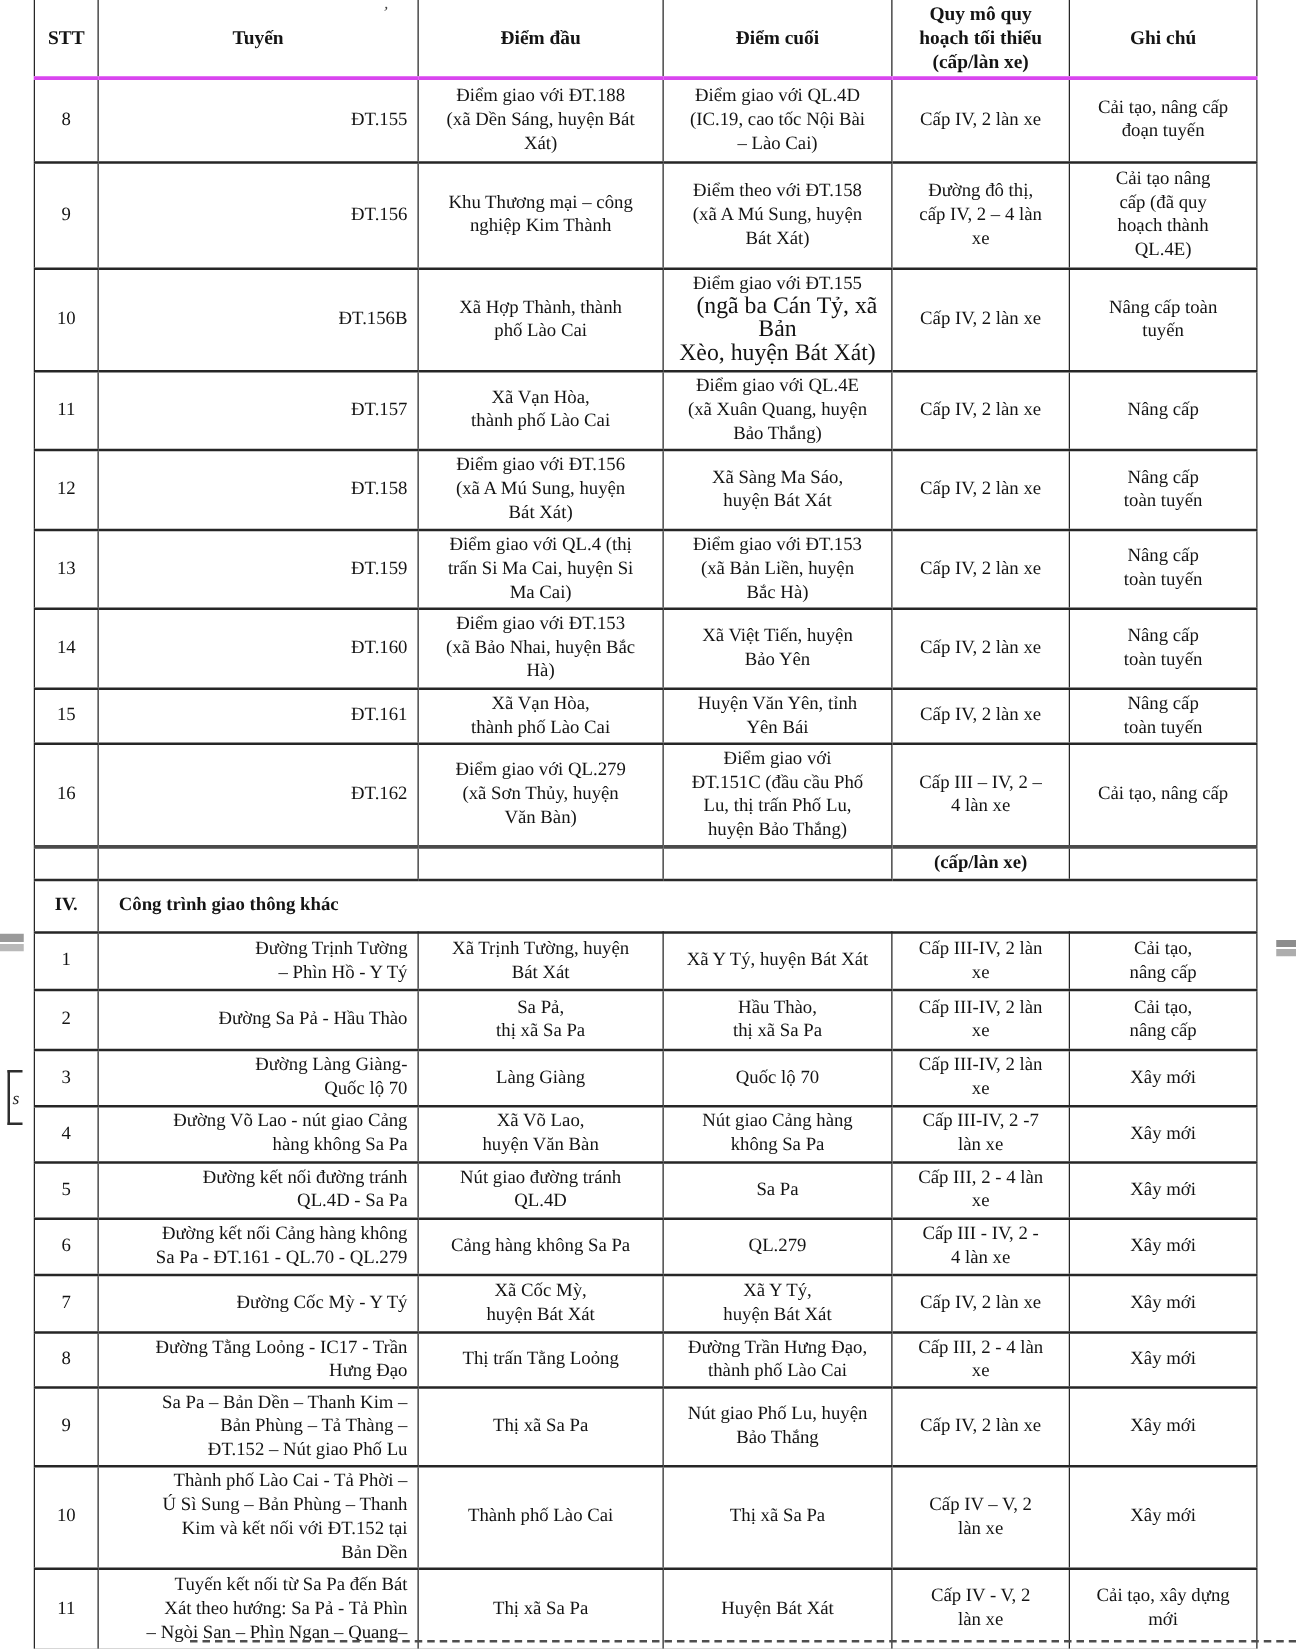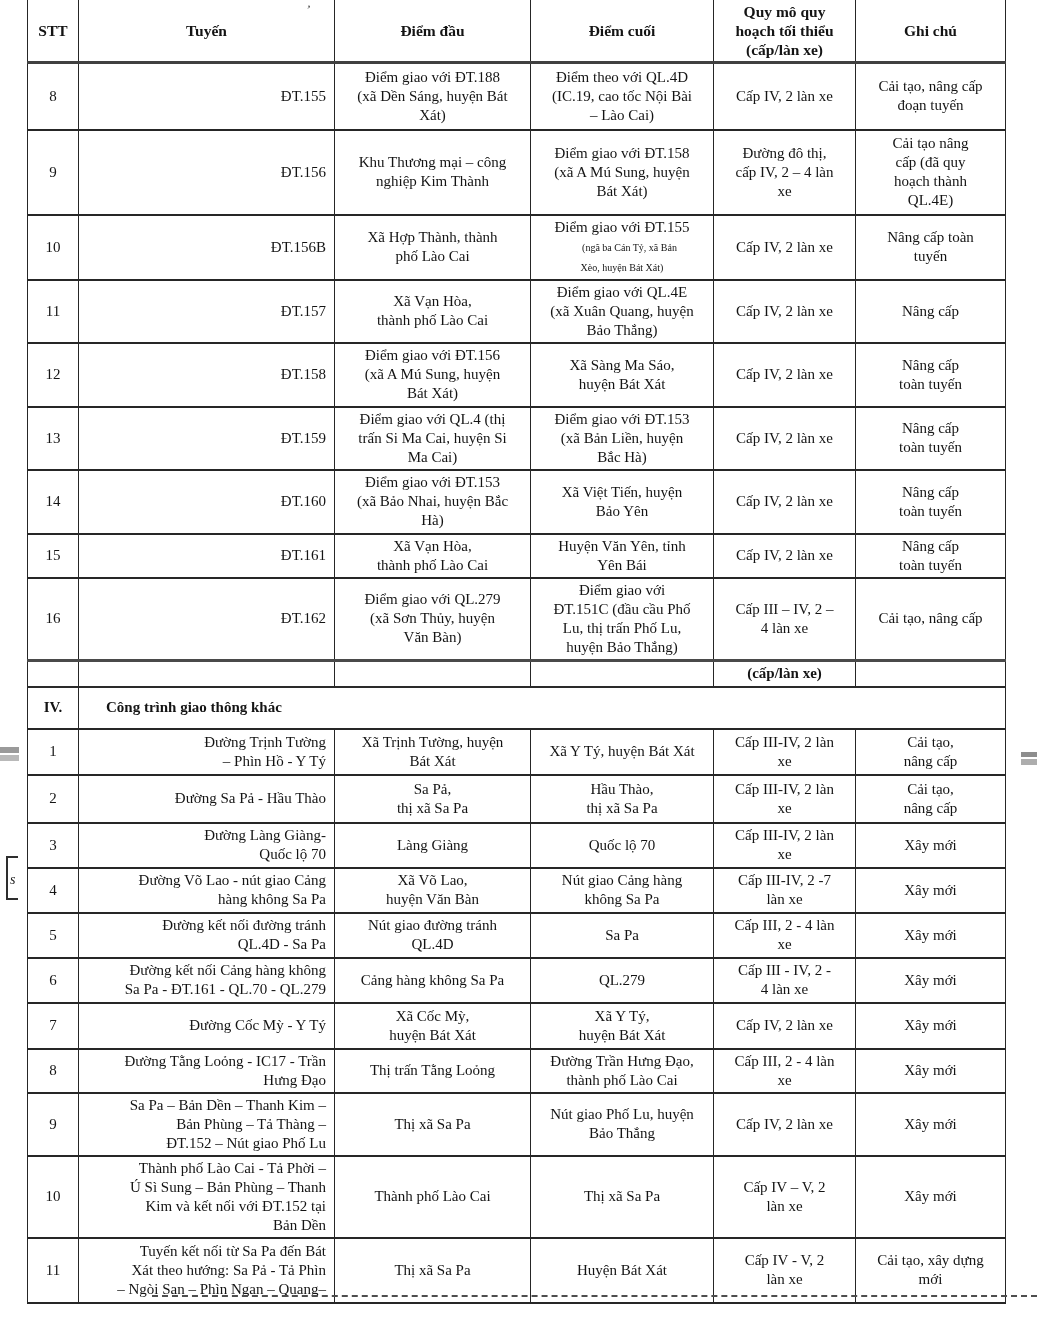--- a/index.html
+++ b/index.html
@@ -29,32 +29,32 @@
     vertical-align: middle;
     white-space: pre-line;
     font-size: 15px;
     line-height: 19px;
     overflow: hidden;
   }
   thead th {
     font-weight: bold;
     font-size: 15.5px;
     border-top: none;
-    border-bottom: 3px solid #404040;
+    border-bottom: 3px solid #d946ef;
   }
   thead tr { height: 60px; }
   tbody .col-tuyen { text-align: right; padding-left: 10px; padding-right: 8px; }
   .col-quy_mo { padding-left: 3px; padding-right: 3px; }
   .cont-row td { border-top: 3.5px solid #4a4a4a; border-bottom: 2.5px solid #2a2a2a; }
   .cont-row { height: 26px; }
   .cont-label { font-weight: bold; }
   .section-row { height: 42px; }
   .section-row td { font-weight: bold; }
-  .section-title { text-align: left; padding-left: 27px; }
-  .small { font-size: 10px; line-height: 16.5px; margin-left: 15px; }
+  .section-title { text-align: left; padding-left: 16px; }
+  .small { font-size: 19px; line-height: 16.5px; margin-left: 15px; }
   
   .artifact { position: absolute; }
   .a-speck { left: 306px; top: 2px; font-size: 13px; color: #444; transform: rotate(12deg); }
   .a-bar-left { left: 0; top: 747px; width: 19px; height: 14px;
     background: linear-gradient(#9a9a9a 0 45%, #fff 45% 60%, #b9b9b9 60% 100%); }
   .a-bar-right { left: 1021px; top: 752px; width: 16px; height: 13px;
     background: linear-gradient(#8d8d8d 0 40%, #fff 40% 55%, #adadad 55% 100%); }
   .a-bracket { left: 6px; top: 856px; width: 12px; height: 44px;
     border: 2px solid #2e2e2e; border-right: none; background: transparent; }
   .a-glyph { left: 10px; top: 872px; font-size: 14px; font-style: italic; color: #222; }
@@ -86,33 +86,33 @@
         <th class="col-ghi_chu">Ghi chú</th>
       </tr>
     </thead>
     <tbody id="tbody">
       <tr style="height: 67px;">
           <td class="col-stt">8</td>
           <td class="col-tuyen">ĐT.155</td>
           <td class="col-diem_dau">Điểm giao với ĐT.188
 (xã Dền Sáng, huyện Bát
 Xát)</td>
-          <td class="col-diem_cuoi">Điểm theo với QL.4D
+          <td class="col-diem_cuoi">Điểm giao với QL.4D
 (IC.19, cao tốc Nội Bài
 – Lào Cai)</td>
           <td class="col-quy_mo">Cấp IV, 2 làn xe</td>
           <td class="col-ghi_chu">Cải tạo, nâng cấp
 đoạn tuyến</td>
         </tr>
         <tr style="height: 85px;">
           <td class="col-stt">9</td>
           <td class="col-tuyen">ĐT.156</td>
           <td class="col-diem_dau">Khu Thương mại – công
 nghiệp Kim Thành</td>
-          <td class="col-diem_cuoi">Điểm giao với ĐT.158
+          <td class="col-diem_cuoi">Điểm theo với ĐT.158
 (xã A Mú Sung, huyện
 Bát Xát)</td>
           <td class="col-quy_mo">Đường đô thị,
 cấp IV, 2 – 4 làn
 xe</td>
           <td class="col-ghi_chu">Cải tạo nâng
 cấp (đã quy
 hoạch thành
 QL.4E)</td>
         </tr>

